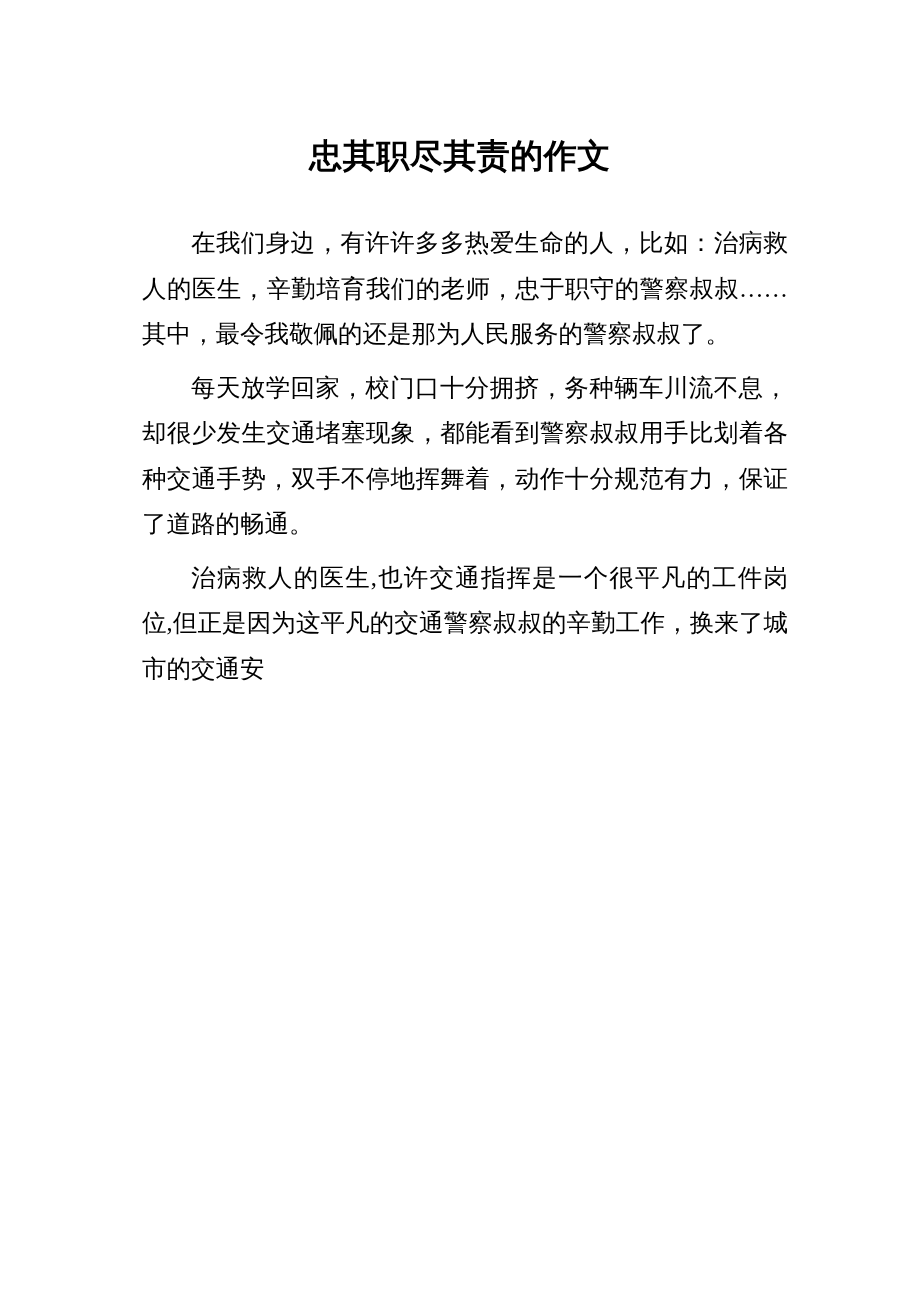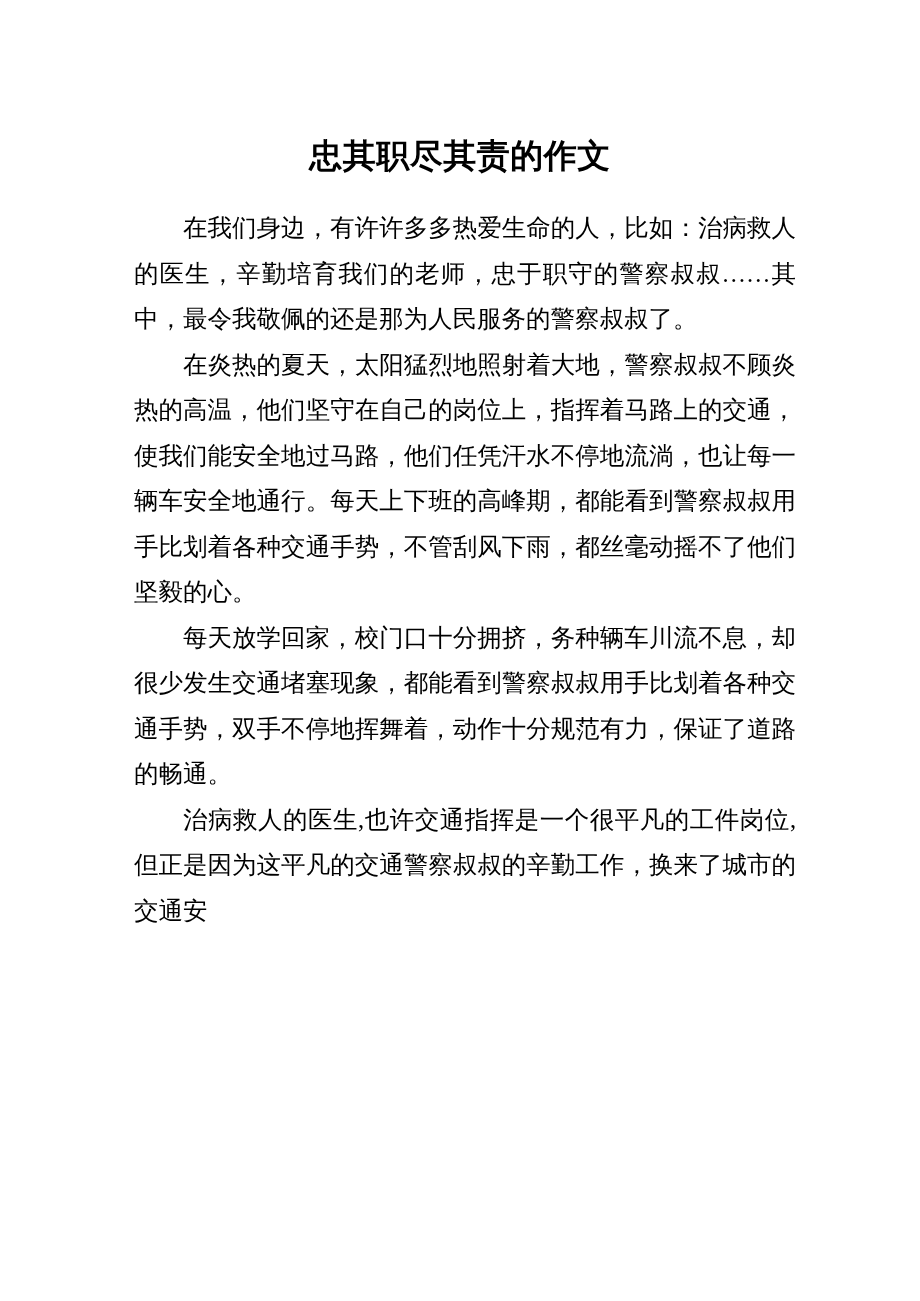--- a/index.html
+++ b/index.html
@@ -14,51 +14,50 @@
     color: #000000;
   }
   .page {
     box-sizing: border-box;
     width: 920px;
     height: 1301px;
     padding-top: 138px;
     background: #ffffff;
   }
   .doc-title {
-    margin: 0 0 31px 0;
+    margin: 0 0 46px 0;
     font-family: "Liberation Sans", "DejaVu Sans", sans-serif;
     font-weight: bold;
     font-size: 33px;
     line-height: 36px;
     text-align: center;
     color: #000000;
     letter-spacing: 0.5px;
   }
   .doc-body {
     margin-left: 134px;
     width: 662px;
     font-family: "Liberation Serif", "DejaVu Serif", serif;
     font-size: 24.5px;
     line-height: 45.5px;
     color: #000000;
   }
   .doc-body p {
-    margin: 0;
+    margin: 8px;
     padding: 0;
     text-indent: 2em;
     text-align: justify;
     text-justify: inter-ideograph;
     word-break: break-all;
   }
 </style>
 </head>
 <body>
 
 <div class="page">
   <h1 class="doc-title">忠其职尽其责的作文</h1>
 
   <div class="doc-body">
     <p>在我们身边，有许许多多热爱生命的人，比如：治病救人的医生，辛勤培育我们的老师，忠于职守的警察叔叔……其中，最令我敬佩的还是那为人民服务的警察叔叔了。</p>
-    <p>在炎热的夏天，太阳猛烈地照射着大地，警察叔叔不顾炎热的高温，他们坚守在自己的岗位上，指挥着马路上的交通，使我们能安全地过马路，他们任凭汗水不停地流淌，也让每一辆车安全地通行。每天上下班的高峰期，都能看到警察叔叔用手比划着各种交通手势，不管刮风下雨，都丝毫动摇不了他们坚毅的心。</p>
     <p>每天放学回家，校门口十分拥挤，务种辆车川流不息，却很少发生交通堵塞现象，都能看到警察叔叔用手比划着各种交通手势，双手不停地挥舞着，动作十分规范有力，保证了道路的畅通。</p>
     <p>治病救人的医生,也许交通指挥是一个很平凡的工件岗位,但正是因为这平凡的交通警察叔叔的辛勤工作，换来了城市的交通安</p>
   </div>
 </div>
 
 </body></html>

